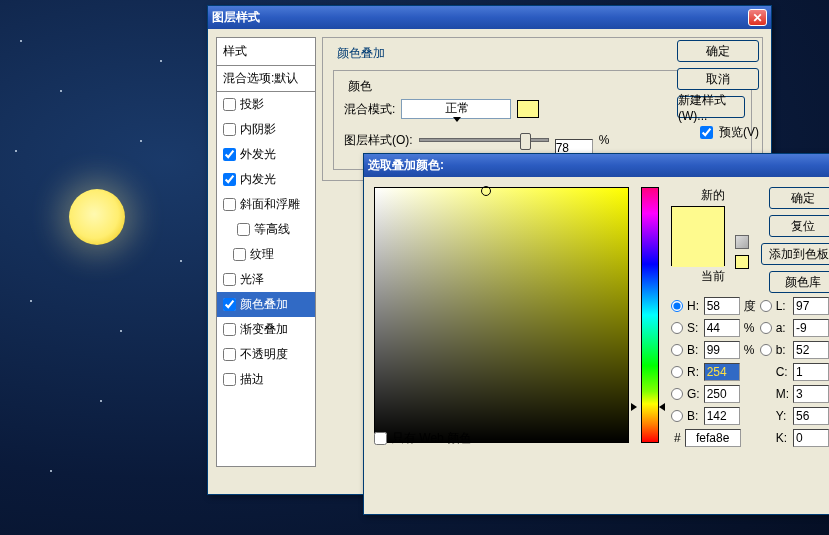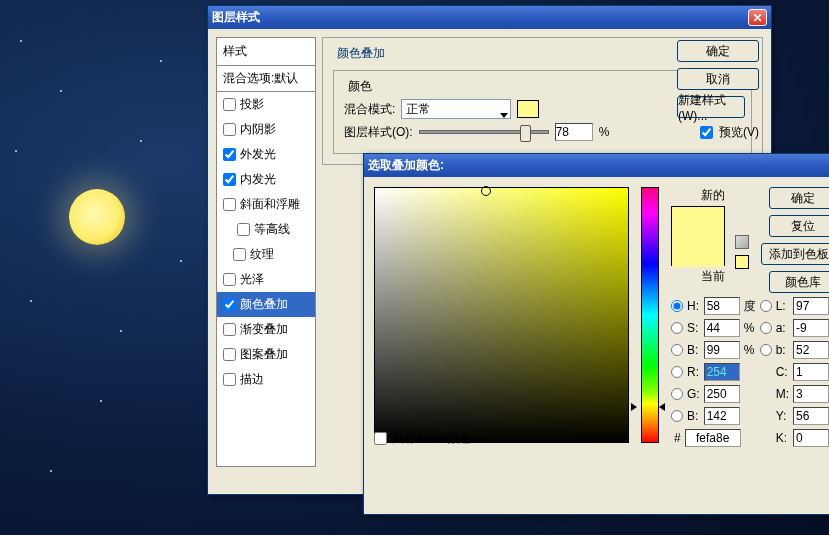--- a/index.html
+++ b/index.html
@@ -28,27 +28,27 @@
   .style-row.selected { background: #316ac5; color: #fff; }
   .style-row input[type=checkbox] { width: 13px; height: 13px; }
 
   .main-col { flex: 1; }
   .fieldset { border: 1px solid #a0a0a0; padding: 8px 10px 10px; margin-bottom: 6px; }
   .fieldset .legend { margin-top: -16px; background: #ece9d8; display: inline-block; padding: 0 4px; color: #003c74; }
   .inner-fs { border: 1px solid #a0a0a0; padding: 8px 10px; margin-top: 8px; }
   .inner-fs .legend2 { margin-top: -16px; background: #ece9d8; display: inline-block; padding: 0 4px; }
 
   .row { display: flex; align-items: center; gap: 6px; margin: 4px 0; }
-  .select { width: 110px; height: 20px; border: 1px solid #7f9db9; background: #fff; display: flex; align-items: flex-end;
-            justify-content: space-between; padding: 0 2px 0 4px; }
+  .select { width: 110px; height: 20px; border: 1px solid #7f9db9; background: #fff; display: flex; align-items: center;
+            justify-content: space-between; padding: 0 2px 0 4px; flex-direction: column; }
   .swatch { width: 22px; height: 18px; border: 1px solid #000; }
   .slider-track { width: 130px; height: 4px; background: #999; border: 1px solid #666; position: relative; }
   .slider-thumb { position: absolute; top: -6px; width: 11px; height: 17px; background: #ece9d8; border: 1px solid #555;
                   border-radius: 2px; }
-  .numbox { width: 38px; height: 18px; border: 1px inset #999; background: #fff; padding: 0 0; text-align: left; }
+  .numbox { width: 38px; height: 18px; border: 1px inset #999; background: #fff; padding: 0 0; text-align: left; margin-top: 16px; }
 
   .btn { width: 82px; height: 22px; background: #ece9d8; border: 1px solid #003c74; border-radius: 3px;
          display: flex; align-items: center; justify-content: center; cursor: pointer; margin-bottom: 6px; }
   .rcol { position: absolute; right: 12px; top: 34px; }
 
   
   .cp { left: 363px; top: 153px; width: 481px; height: 362px; }
   .cp-body { padding: 10px; display: flex; gap: 8px; position: relative; }
   .colorfield { width: 256px; height: 256px; position: relative; border: 1px solid #000;
                 background: linear-gradient(to top, #000, rgba(0,0,0,0)), linear-gradient(to right, #fff, #ffff00); }
@@ -63,21 +63,21 @@
   .cp-right { flex: 1; padding-left: 4px; }
   .newold { display: flex; flex-direction: column; align-items: flex-end; gap: 2px; }
   .sw-box { width: 54px; height: 60px; border: 1px solid #000; }
   .sw-top { height: 30px; }
   .sw-bot { height: 30px; }
   .mini-sw { width: 14px; height: 14px; border: 1px solid #000; }
 
   .numgrid { display: grid; grid-template-columns: auto auto auto auto auto auto auto auto; gap: 4px 4px; margin-top: 12px; align-items: center; }
   .radio { width: 12px; height: 12px; }
   .nfield { width: 36px; height: 18px; border: 1px inset #999; background: #fff; padding: 0 2px; }
-  .nfield.hilite { background: #316ac5; color: #5eead4; }
+  .nfield.hilite { background: #316ac5; color: #fde047; }
 
   .cp-btns { position: absolute; right: 6px; top: 10px; display: flex; flex-direction: column; align-items: flex-end; }
   .cp-btns .btn { width: 68px; }
 
   .chev { width: 0; height: 0; border-left: 4px solid transparent; border-right: 4px solid transparent; border-top: 5px solid #000; }
 
   .webonly { position: absolute; left: 10px; bottom: 10px; display: flex; align-items: center; gap: 5px; }
   .hexrow { position: absolute; left: 310px; bottom: 10px; display: flex; align-items: center; gap: 4px; }
 
   .cube { width: 14px; height: 14px; display: inline-block; background: linear-gradient(135deg,#ddd,#aaa); border:1px solid #666; }
@@ -146,21 +146,21 @@
           <div class="style-row selected">
             <input type="checkbox" checked="" style="">
             <span>颜色叠加</span>
           </div>
           <div class="style-row">
             <input type="checkbox" style="">
             <span>渐变叠加</span>
           </div>
           <div class="style-row">
             <input type="checkbox" style="">
-            <span>图案叠加</span>
+            <span>不透明度</span>
           </div>
           <div class="style-row">
             <input type="checkbox" style="">
             <span>描边</span>
           </div>
         </div>
     </div>
 
     <div class="main-col">
       <div class="fieldset">

